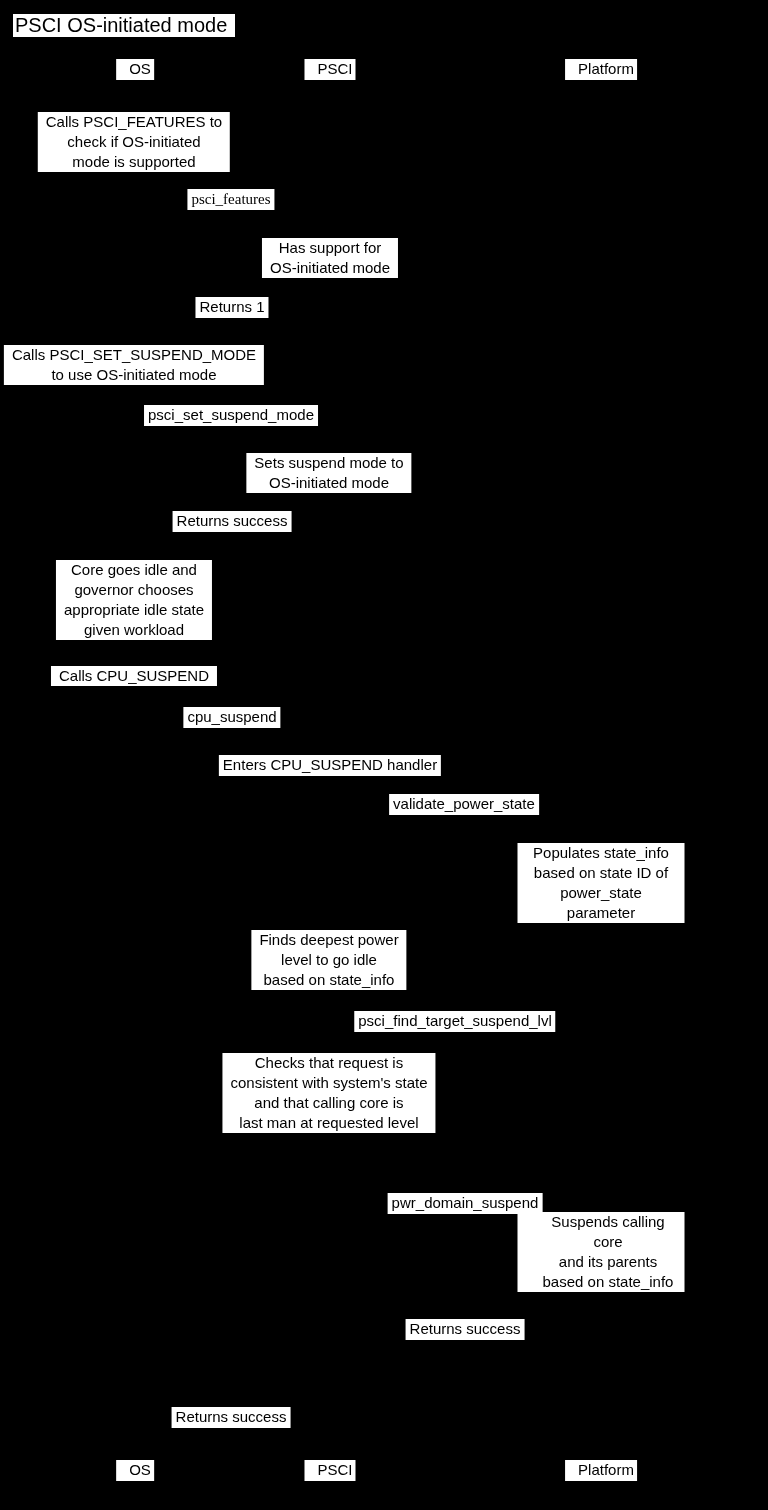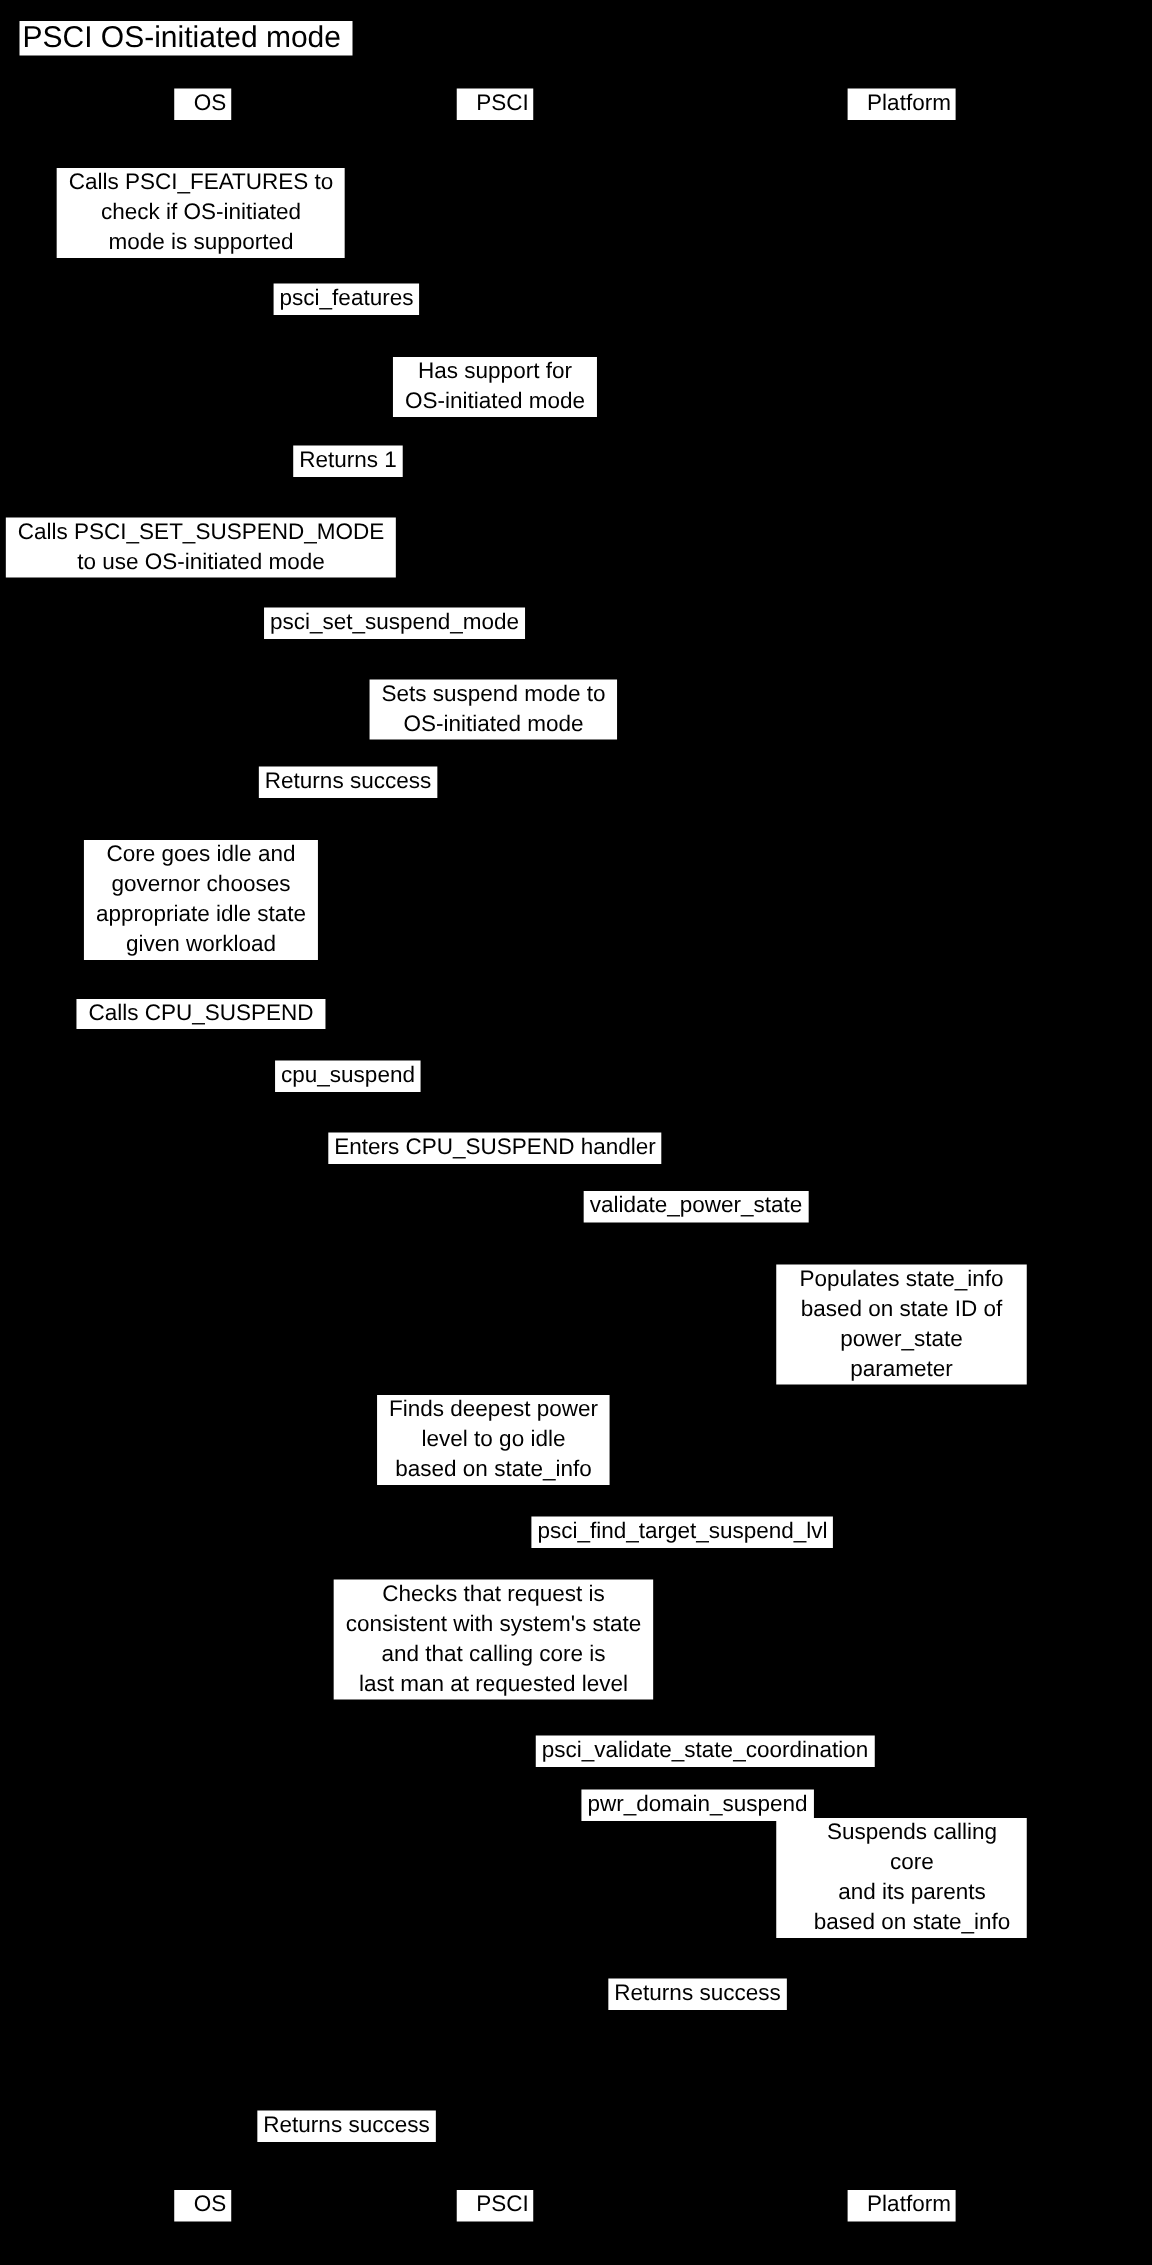--- a/index.html
+++ b/index.html
@@ -52,27 +52,27 @@
   <div class="label title">PSCI OS-initiated mode</div>
 <div class="label actor" style="left: 135px; top: 59px;">OS</div>
     <div class="label actor" style="left: 135px; top: 1460px;">OS</div>
     <div class="label actor" style="left: 330px; top: 59px;">PSCI</div>
     <div class="label actor" style="left: 330px; top: 1460px;">PSCI</div>
     <div class="label actor" style="left: 601px; top: 59px;">Platform</div>
     <div class="label actor" style="left: 601px; top: 1460px;">Platform</div>
     <div class="label note" style="left: 134px; top: 112px;">Calls PSCI_FEATURES to
 check if OS-initiated
 mode is supported</div>
-    <div class="label message" style="left: 231px; top: 189px;">psci_features</div>
+    <div class="label message" style="left: 231px; top: 189px; font-family: Liberation Serif, serif;">psci_features</div>
     <div class="label note" style="left: 330px; top: 238px;">Has support for
 OS-initiated mode</div>
     <div class="label message" style="left: 232px; top: 297px;">Returns 1</div>
     <div class="label note" style="left: 134px; top: 345px;">Calls PSCI_SET_SUSPEND_MODE
 to use OS-initiated mode</div>
-    <div class="label message" style="left: 231px; top: 405px; margin-left: 32px;">psci_set_suspend_mode</div>
+    <div class="label message" style="left: 231px; top: 405px;">psci_set_suspend_mode</div>
     <div class="label note" style="left: 329px; top: 453px;">Sets suspend mode to
 OS-initiated mode</div>
     <div class="label message" style="left: 232px; top: 511px;">Returns success</div>
     <div class="label note" style="left: 134px; top: 560px;">Core goes idle and
 governor chooses
 appropriate idle state
 given workload</div>
     <div class="label note" style="left: 134px; top: 666px;">Calls CPU_SUSPEND</div>
     <div class="label message" style="left: 232px; top: 707px;">cpu_suspend</div>
     <div class="label message" style="left: 330px; top: 755px;">Enters CPU_SUSPEND handler</div>
@@ -81,20 +81,19 @@
 based on state ID of
 power_state parameter</div>
     <div class="label note" style="left: 329px; top: 930px;">Finds deepest power
 level to go idle
 based on state_info</div>
     <div class="label message" style="left: 455px; top: 1011px;">psci_find_target_suspend_lvl</div>
     <div class="label note" style="left: 329px; top: 1053px;">Checks that request is
 consistent with system's state
 and that calling core is
 last man at requested level</div>
-    <div class="label message" style="left: 470px; top: 1157px;">psci_validate_state_coordination</div>
     <div class="label message" style="left: 465px; top: 1193px;">pwr_domain_suspend</div>
     <div class="label note" style="left: 601px; top: 1212px; padding-left: 22px;">Suspends calling core
 and its parents
 based on state_info</div>
     <div class="label message" style="left: 465px; top: 1319px;">Returns success</div>
     <div class="label message" style="left: 231px; top: 1407px;">Returns success</div>
   </div>
 
 </body></html>

